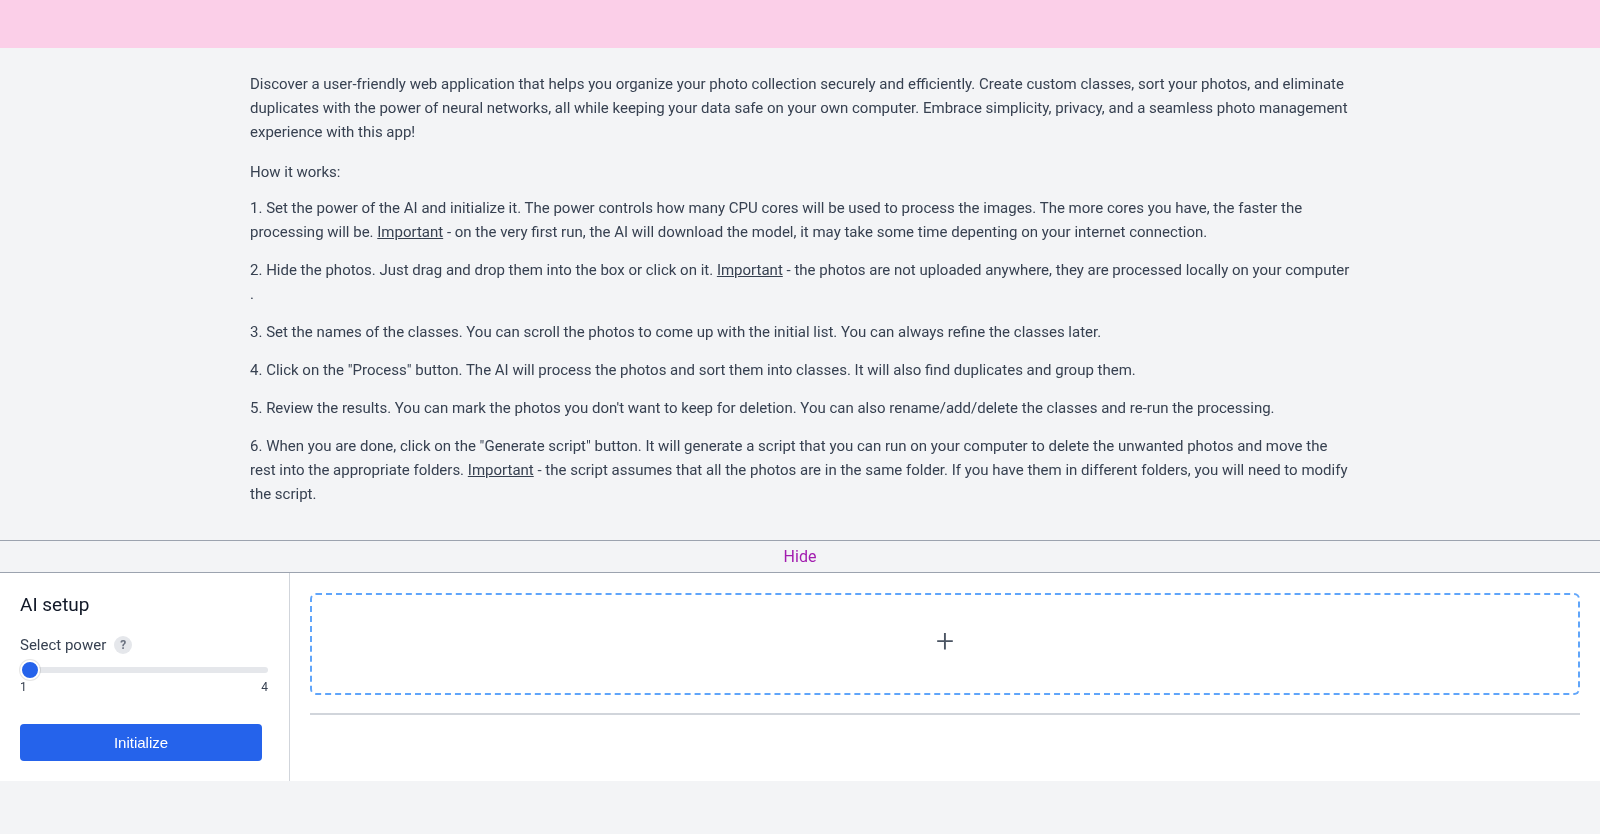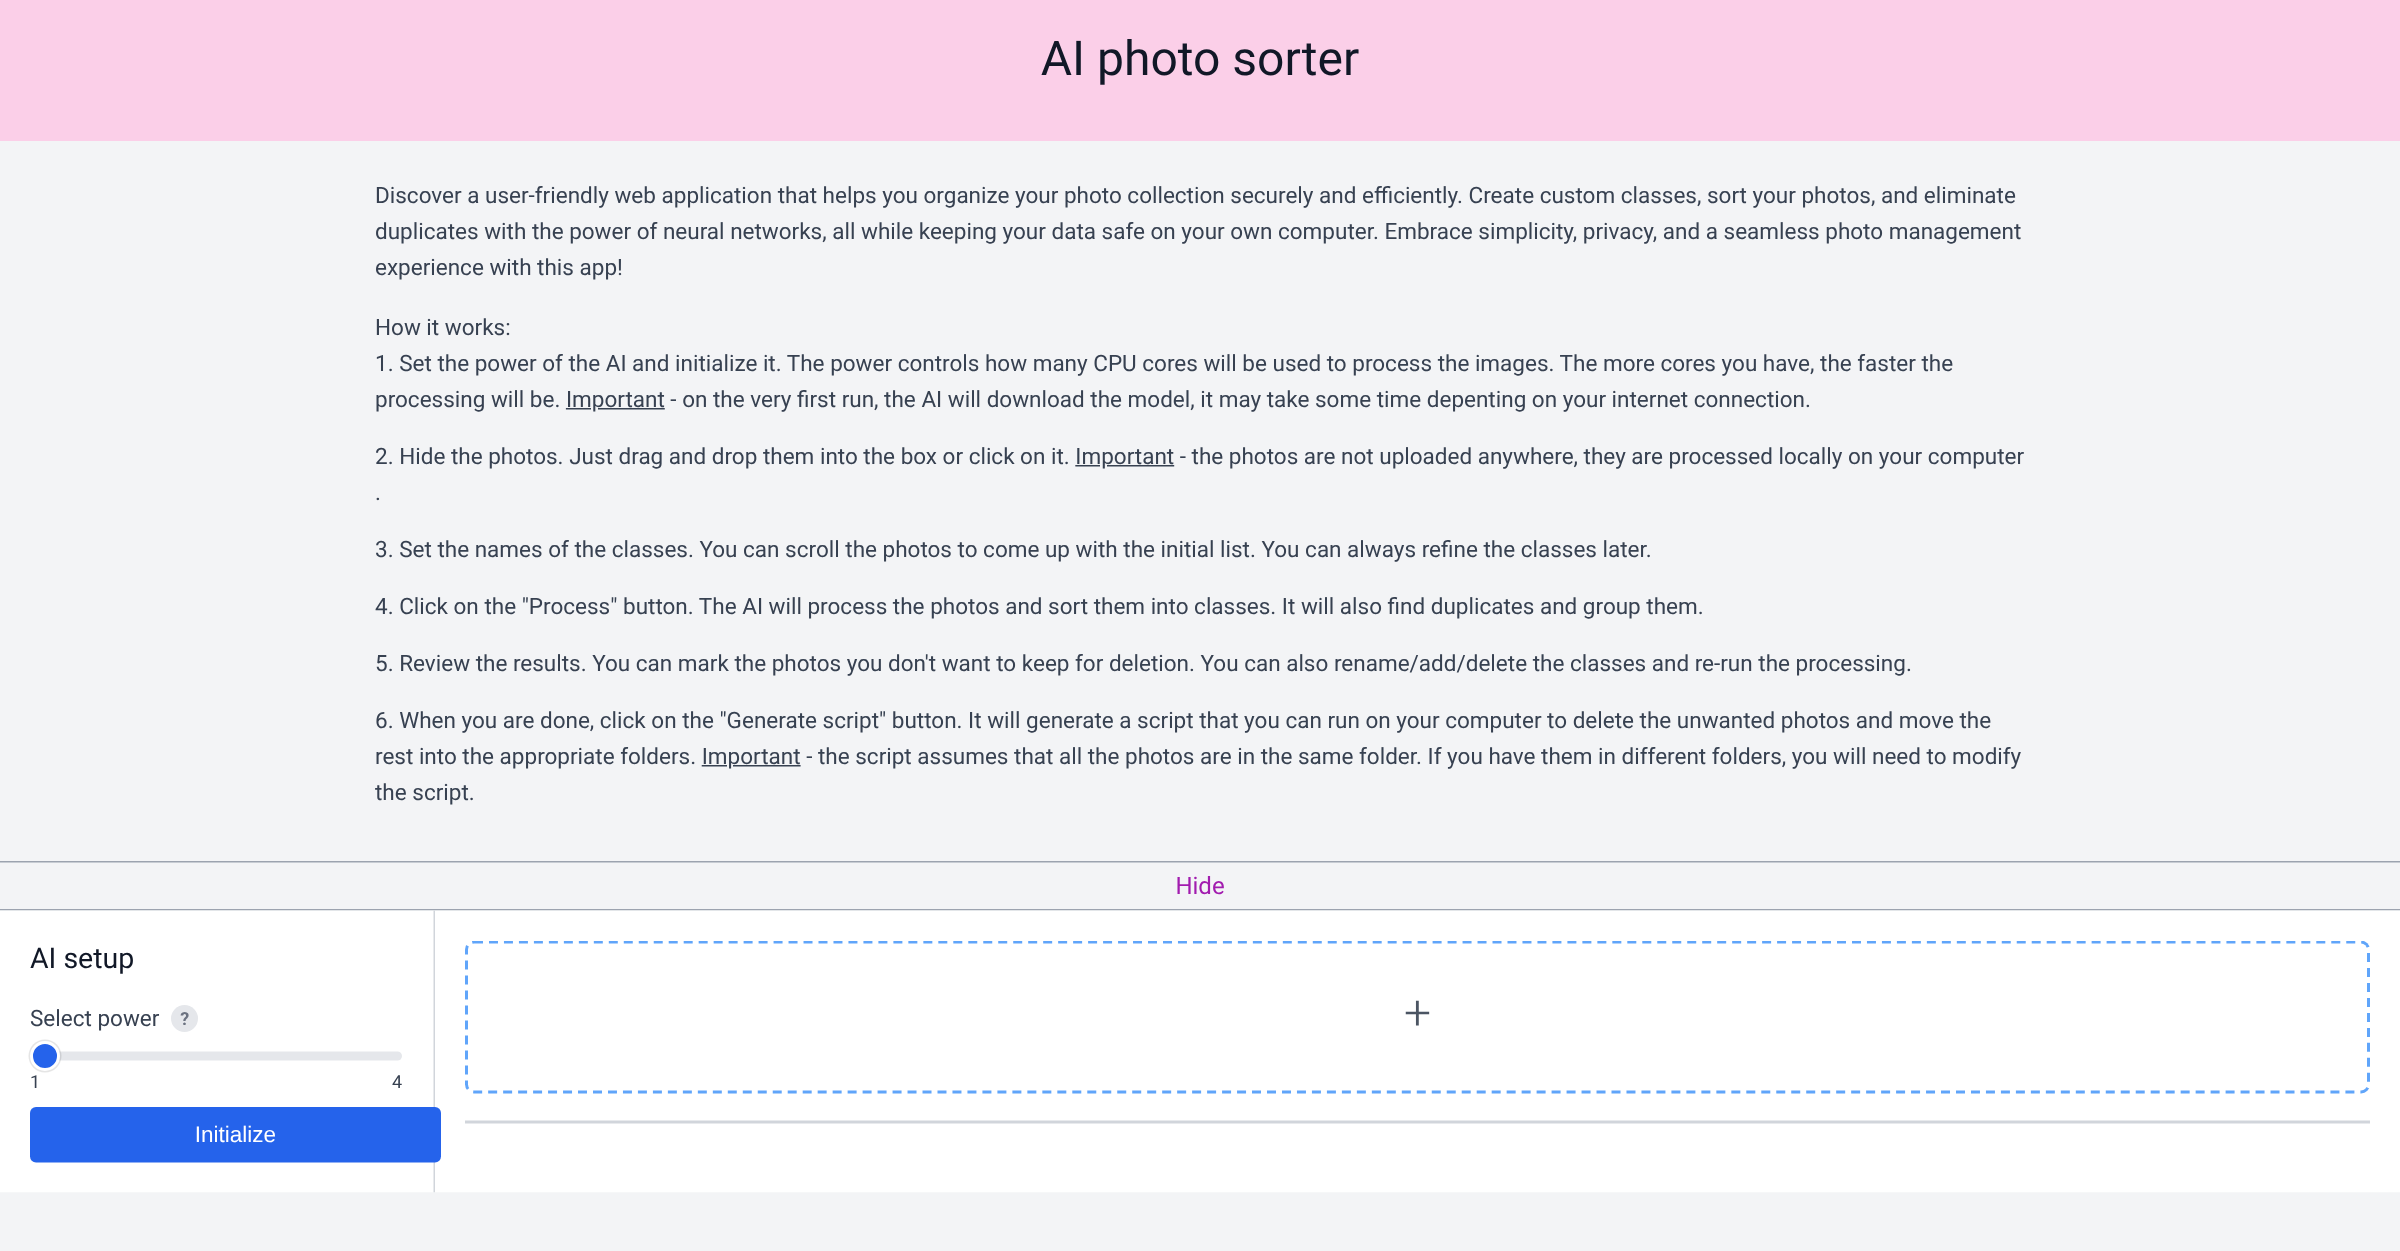--- a/index.html
+++ b/index.html
@@ -33,21 +33,21 @@
       margin: 0 auto;
       padding: 24px 10px 20px;
     }
     .intro p {
       font-size: 15px;
       line-height: 1.6;
       color: #374151;
       margin-bottom: 16px;
     }
     .intro .how-label {
-      margin-bottom: 0;
+      margin-bottom: 12px;
     }
     .steps {
       list-style: none;
       counter-reset: step;
     }
     .steps li {
       font-size: 15px;
       line-height: 1.6;
       color: #374151;
       margin-bottom: 14px;
@@ -133,22 +133,22 @@
     }
     .slider-labels {
       display: flex;
       justify-content: space-between;
       font-size: 12px;
       color: #374151;
       margin-top: 14px;
       width: 248px;
     }
     .init-btn {
-      margin-top: 10px;
-      width: 274px;
+      margin-top: 30px;
+      width: 242px;
       padding: 10px 0;
       background: #2563eb;
       color: #fff;
       border: none;
       border-radius: 4px;
       font-size: 15px;
       cursor: pointer;
     }
     .content {
       flex: 1;
@@ -176,21 +176,20 @@
     .content-hr {
       margin-top: 18px;
       border: none;
       border-top: 2px solid #d1d5db;
     }
   </style>
 </head>
 <body>
 
 <div class="header">
-  <h1>AI photo sorter</h1>
 </div>
 
 <div class="intro">
   <p>Discover a user-friendly web application that helps you organize your photo collection securely and efficiently. Create custom classes, sort your photos, and eliminate duplicates with the power of neural networks, all while keeping your data safe on your own computer. Embrace simplicity, privacy, and a seamless photo management experience with this app!</p>
   <p class="how-label">How it works:</p>
   <ol class="steps">
     <li>
       <span>Set the power of the AI and initialize it. The power controls how many CPU cores will be used to process the images. The more cores you have, the faster the processing will be. </span><span class="underline">Important</span><span> - on the very first run, the AI will download the model, it may take some time depenting on your internet connection.</span>
     </li>
     <li>

